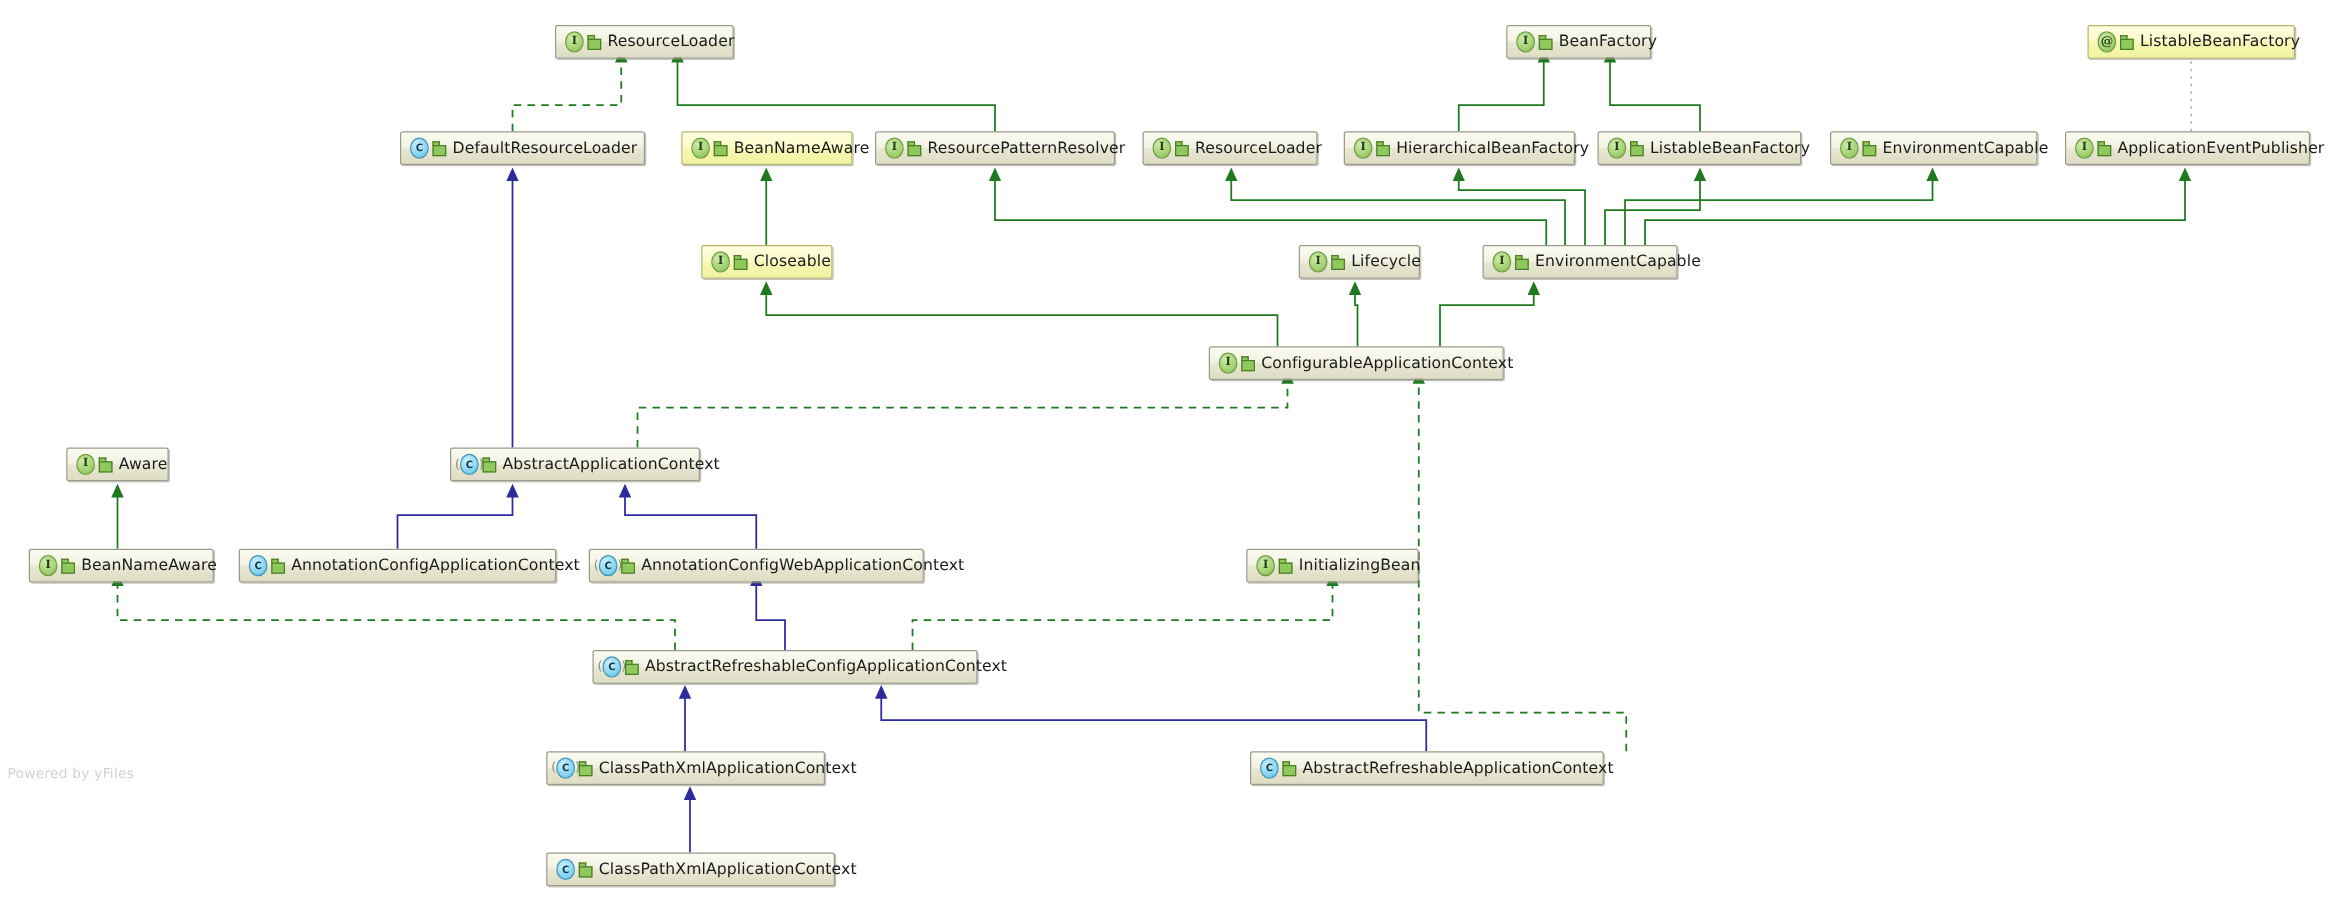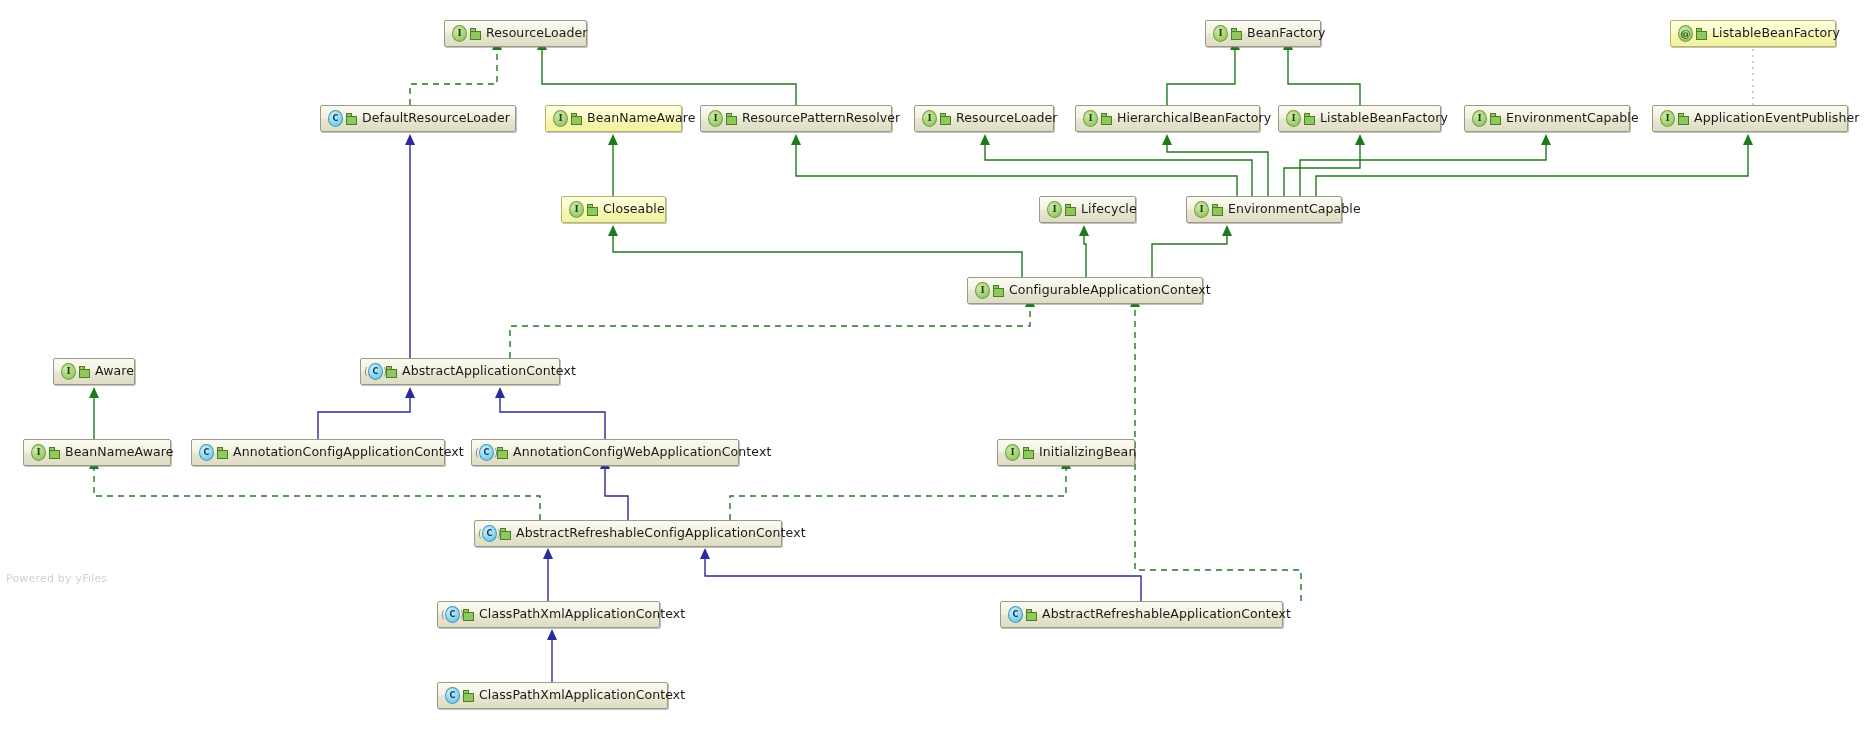--- a/index.html
+++ b/index.html
@@ -119,21 +119,21 @@
   }
   .node-label {
     font-size: 12.5px;
     color: #1a1a1a;
     line-height: 1;
     letter-spacing: 0.1px;
   }
   .watermark {
     position: absolute;
     left: 6px;
-    top: 572px;
+    top: 612px;
     font-size: 11px;
     color: #d2d2d2;
     letter-spacing: 0.2px;
     user-select: none;
   }
 </style>
 </head>
 <body>
 
 <div id="diagram-canvas">

